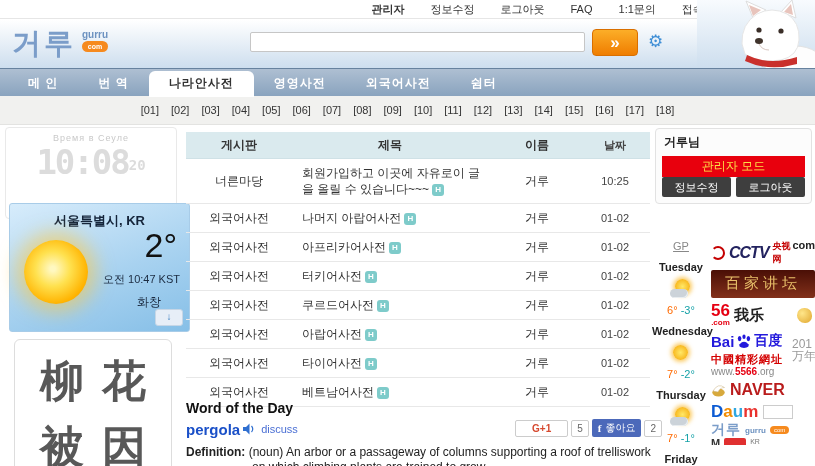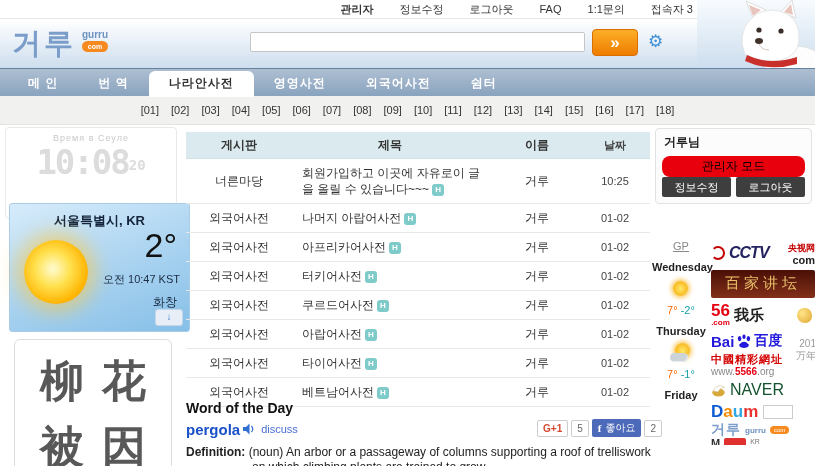--- a/index.html
+++ b/index.html
@@ -1,21 +1,21 @@
 <!DOCTYPE html>
 <html><head>
 <meta charset="utf-8">
 <style>
   html,body{margin:0;padding:0}
   body{width:815px;height:466px;position:relative;overflow:hidden;background:#fff;
        font-family:"Liberation Sans","DejaVu Sans",sans-serif;}
   
   .topbar{position:absolute;left:0;top:0;width:815px;height:19px;background:#fff;
           border-bottom:1px solid #e6e6e6;display:flex;justify-content:flex-end;align-items:center;
-          gap:26px;padding-right:74px;box-sizing:border-box;font-size:11px;color:#333;z-index:2}
+          gap:26px;padding-right:43px;box-sizing:border-box;font-size:11px;color:#333;z-index:2}
   .tlink{cursor:pointer;white-space:nowrap}
   .tlink.b{font-weight:bold}
   
   .header{position:absolute;left:0;top:20px;width:815px;height:48px;
           background:linear-gradient(#ffffff,#cddeee)}
   .logo{position:absolute;left:12px;top:5px;display:flex;gap:6px;cursor:pointer}
   .logo-kr{font-size:29px;font-weight:bold;color:#7b9dc9;letter-spacing:3px;line-height:36px}
   .logo-sub{font-size:10px;color:#6d92c0;font-weight:bold;margin-top:4px;text-align:center}
   .logo-com{display:block;background:#f68a1e;color:#fff;border-radius:8px;font-size:7px;
             padding:2px 5px;margin-top:1px}
@@ -47,21 +47,21 @@
   .clock-sec{font-size:14px;letter-spacing:0;vertical-align:4px}
   .weather-card{position:absolute;left:9px;top:203px;width:181px;height:129px;
                 background:linear-gradient(160deg,#d7ecfb 0%,#a8d2f0 55%,#86bfe7 100%);
                 border:1px solid #a8cce8;border-radius:3px;box-sizing:border-box}
   .w-city{text-align:center;font-size:13px;font-weight:bold;color:#14243a;margin-top:8px}
   .w-sun{position:absolute;left:14px;top:36px;width:64px;height:64px;border-radius:50%;
          background:radial-gradient(circle at 45% 45%,#fff8c0 5%,#ffe14f 35%,#ffb300 70%,#ff9000 100%);
          box-shadow:0 0 18px 8px rgba(255,200,60,.55)}
   .w-temp{position:absolute;right:12px;top:22px;font-size:34px;color:#111}
   .w-time{position:absolute;right:9px;top:68px;font-size:11px;color:#1c2c42}
-  .w-cond{position:absolute;right:12px;top:90px;font-size:12px;color:#1c2c42}
+  .w-cond{position:absolute;right:28px;top:90px;font-size:12px;color:#1c2c42}
   .w-btn{position:absolute;right:6px;bottom:5px;width:26px;height:15px;background:#e7eef7;
          border:1px solid #c6d6e6;border-radius:3px;text-align:center;font-size:10px;color:#3a7fc1;
          line-height:14px;cursor:pointer}
   .calli-card{position:absolute;left:14px;top:339px;width:158px;height:150px;background:#fff;
               border:1px solid #ddd;border-radius:6px;box-sizing:border-box;display:grid;
               grid-template-columns:1fr 1fr;justify-items:center;align-items:center;padding:8px 16px;
               font-family:"DejaVu Serif","Liberation Serif",serif}
   .cchar{font-size:44px;color:#585858;font-weight:bold;line-height:58px}
   
   .board{position:absolute;left:186px;top:132px;width:464px}
@@ -78,35 +78,35 @@
          font-size:8px;font-weight:bold;text-align:center;line-height:12px;margin-left:3px;vertical-align:1px}
   
   .wotd{position:absolute;left:186px;top:400px;width:470px}
   .w-head{font-size:14px;font-weight:bold;color:#111}
   .w-row{position:relative;margin-top:3px;height:20px;display:flex;align-items:center}
   .w-word{font-size:15px;font-weight:bold;color:#1a50c8;cursor:pointer}
   .w-speaker{margin-left:3px;cursor:pointer;display:inline-flex}
   .w-discuss{font-size:11px;color:#4a6fd4;margin-left:5px;cursor:pointer}
   .chips{position:absolute;right:-6px;top:0;display:flex;gap:3px;align-items:center}
   .chip-g{border:1px solid #ccc;border-radius:2px;background:#fff;color:#d6492f;font-weight:bold;
-          font-size:10px;padding:2px 5px;cursor:pointer}
+          font-size:10px;padding:2px 16px;cursor:pointer}
   .chip-count{border:1px solid #ccc;border-radius:2px;background:#fff;color:#666;font-size:10px;
               padding:2px 5px}
   .chip-fb{background:#4c69ba;color:#fff;font-size:10px;border-radius:2px;padding:2px 6px;display:flex;
            gap:4px;align-items:center;cursor:pointer}
   .fb-f{font-weight:bold;font-family:"Liberation Serif",serif;font-size:11px}
   .def{margin-top:6px;font-size:12px;color:#222;line-height:15px;padding-left:66px;text-indent:-66px;
        max-width:452px}
   .def b{font-weight:bold}
   
   .upanel{position:absolute;left:655px;top:128px;width:157px;border:1px solid #e2e2e2;border-radius:4px;
           background:#fcfcfc;box-sizing:border-box;padding:4px 6px 6px}
   .u-name{font-size:12px;font-weight:bold;color:#222;margin:1px 0 5px 2px}
-  .u-admin{background:#e8000d;color:#000000;text-align:center;font-size:12px;height:21px;line-height:21px;
-           border-radius:8px;cursor:pointer}
+  .u-admin{background:#e8000d;color:#fde047;text-align:center;font-size:12px;height:21px;line-height:21px;
+           border-radius:0;cursor:pointer}
   .u-stats{display:flex;margin:8px 0;text-align:center;font-size:11px;color:#333}
   .u-stat{flex:1;display:flex;flex-direction:column;gap:5px;justify-content:center;min-height:30px}
   .u-btns{display:flex;gap:5px}
   .u-btn{flex:1;background:#3e3e3e;color:#fff;font-size:11px;text-align:center;height:20px;
          line-height:20px;border-radius:2px;cursor:pointer}
   
   .forecast{position:absolute;left:652px;top:240px;width:58px;text-align:center}
   .f-title{font-size:11px;color:#888;text-decoration:underline;cursor:pointer}
   .f-day{margin-top:9px}
   .f-name{font-size:11px;font-weight:bold;color:#222}
@@ -118,21 +118,21 @@
                  border-radius:8px;box-shadow:-1px -1px 0 #e9edf0 inset}
   .f-temp{font-size:11px;margin-top:3px}
   .hi{color:#ff6a00}.lo{color:#17a2a8}
   
   .ads{position:absolute;left:711px;top:238px;width:104px}
   .ad{position:relative;overflow:hidden;cursor:pointer}
   .ad-cctv{height:30px;display:flex;align-items:center;gap:4px}
   .cctv-swoosh{width:10px;height:10px;border:2px solid #c40000;border-left-color:transparent;
                border-radius:50%;flex-shrink:0}
   .cctv-txt{font-size:16px;font-weight:bold;color:#23235f;font-style:italic;letter-spacing:-1px}
-  .cctv-side{display:flex;flex-direction:column;align-items:flex-end;margin-left:auto}
+  .cctv-side{display:flex;flex-direction:row;align-items:flex-start;margin-left:auto}
   .cctv-cn{font-size:9px;color:#c40000;font-weight:bold}
   .cctv-com{font-size:11px;color:#222;font-weight:bold;line-height:10px}
   .ad-baijia{height:28px;background:linear-gradient(#4a0f06,#82301a);border-radius:2px;color:#e9c06a;
              text-align:center;font-family:"DejaVu Serif","Liberation Serif",serif;font-size:15px;
              line-height:27px;letter-spacing:4px;margin:2px 0}
   .ad-56{height:30px;display:flex;align-items:center;gap:4px}
   .col56{display:flex;flex-direction:column;align-items:center;color:#e60012;font-weight:bold}
   .n56{font-size:17px;line-height:15px}
   .n56com{font-size:8px}
   .wole{font-size:15px;font-weight:bold;color:#222}
@@ -140,33 +140,33 @@
           background:radial-gradient(circle at 35% 35%,#ffe68a,#e0a62e);margin-left:auto;margin-right:3px}
   .ad-baidu{height:22px;display:flex;align-items:center;gap:2px}
   .bd-lat{color:#2319dc;font-weight:bold;font-size:15px}
   .bd-cn{color:#2319dc;font-weight:bold;font-size:14px}
   .ad-jingcai{height:14px;color:#d40000;font-size:11px;font-weight:bold;letter-spacing:1px;line-height:14px}
   .ad-5566{height:12px;font-size:10px;color:#888;line-height:12px}
   .n5566{color:#e60012;font-weight:bold}
   .ad-google{height:22px;font-size:19px;font-weight:bold;line-height:22px}
   .gl-b{color:#4285f4}.gl-r{color:#ea4335}.gl-y{color:#fbbc05}.gl-g{color:#34a853}
   .ad-naver{height:24px;display:flex;align-items:center;gap:4px}
-  .nv-txt{color:#14532d;font-weight:normal;font-size:16px}
+  .nv-txt{color:#b91c1c;font-weight:bold;font-size:16px}
   .ad-daum{height:20px;font-size:17px;font-weight:bold;line-height:20px;display:flex;align-items:center}
   .dl1{color:#0c5bd3}.dl2{color:#f28c00}.dl3{color:#30a7e0}.dl4{color:#e9322e}
   .daum-box{width:28px;height:12px;border:1px solid #ccc;background:#fff;margin-left:5px}
   .ad-guru{height:16px;display:flex;align-items:center;gap:4px}
   .gr-kr{color:#7b9dc9;font-weight:bold;font-size:14px;letter-spacing:1px}
   .gr-sub{color:#6d92c0;font-size:8px;font-weight:bold}
   .gr-com{background:#f68a1e;color:#fff;border-radius:6px;font-size:6px;padding:1px 4px}
   .ad-partial{height:7px;display:flex;gap:4px;align-items:flex-start;overflow:hidden}
   .pm{font-weight:bold;font-size:11px;color:#333;line-height:11px}
   .pkr-badge{background:#e03030;width:22px;height:11px;border-radius:2px}
   .pkr{font-size:7px;color:#777}
-  .frag{position:absolute;right:-1px;top:100px;width:24px;font-size:10px;color:#999;text-align:right;
+  .frag{position:absolute;right:-1px;top:100px;width:24px;font-size:12px;color:#999;text-align:left;
         line-height:12px}
 </style>
 </head>
 <body>
 
 <div class="topbar">
   <span class="tlink b">관리자</span>
   <span class="tlink">정보수정</span>
   <span class="tlink">로그아웃</span>
   <span class="tlink">FAQ</span>
@@ -347,20 +347,27 @@
   <div class="u-admin">관리자 모드</div>
   <div class="u-btns">
     <span class="u-btn">정보수정</span>
     <span class="u-btn">로그아웃</span>
   </div>
 </div>
 
 <div class="forecast">
   <div class="f-title">GP</div>
   <div class="f-day">
+    <div class="f-name">Tuesday</div>
+    <div class="f-icon cloudy">
+        <span class="sun-s"></span>
+      </div>
+    <div class="f-temp"><span class="hi">6°</span> <span class="lo">-3°</span></div>
+  </div>
+  <div class="f-day">
     <div class="f-name">Wednesday</div>
     <div class="f-icon">
         <span class="sun-s"></span>
       </div>
     <div class="f-temp"><span class="hi">7°</span> <span class="lo">-2°</span></div>
   </div>
   <div class="f-day">
     <div class="f-name">Thursday</div>
     <div class="f-icon cloudy">
         <span class="sun-s"></span>

